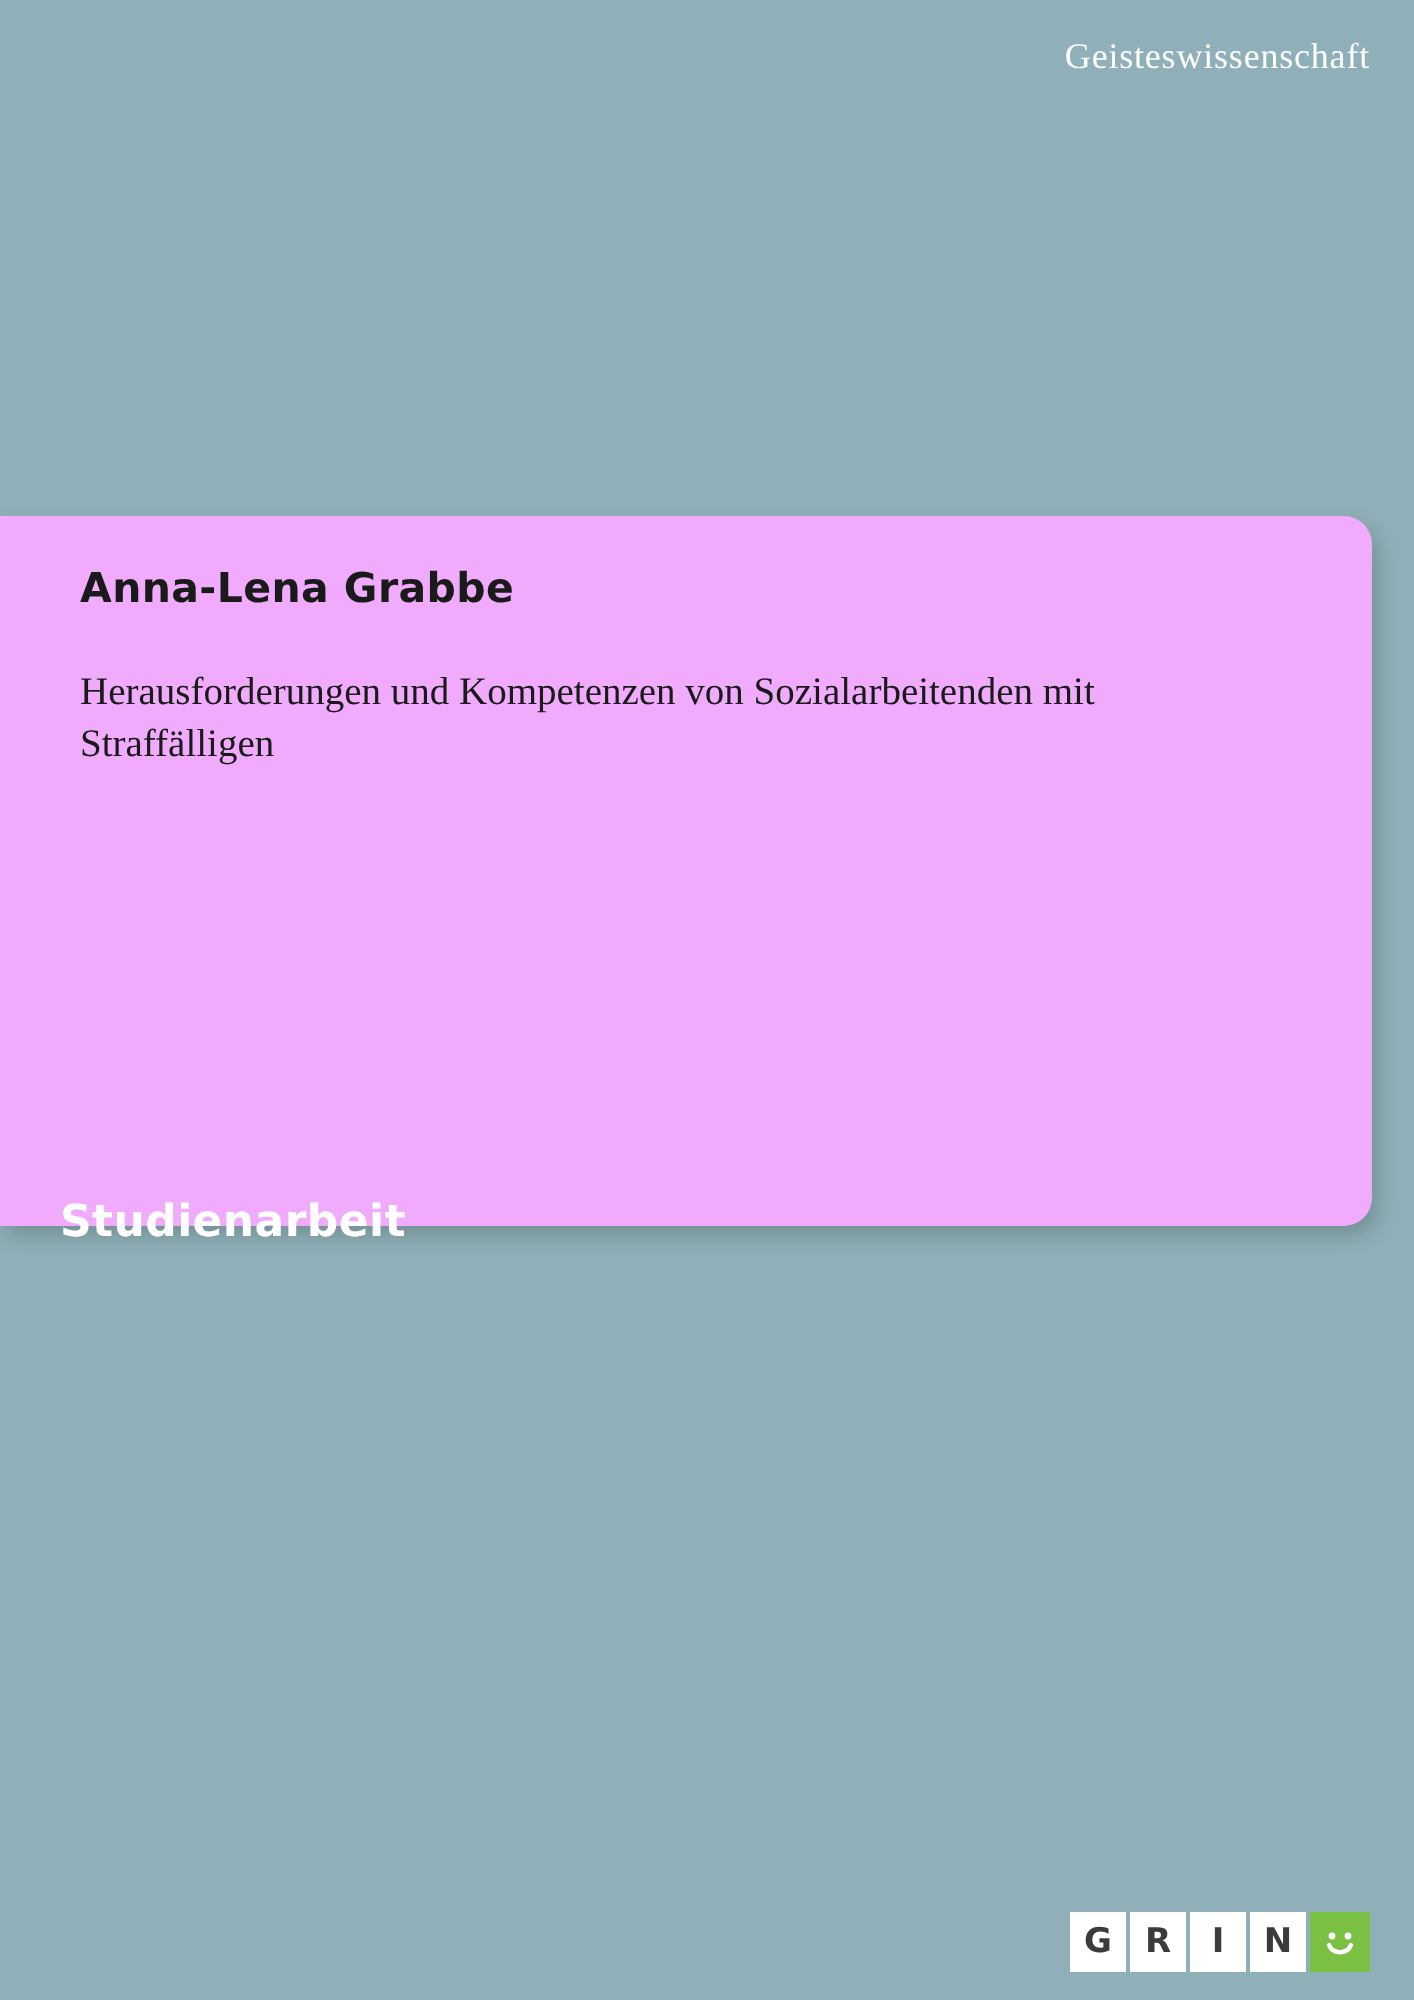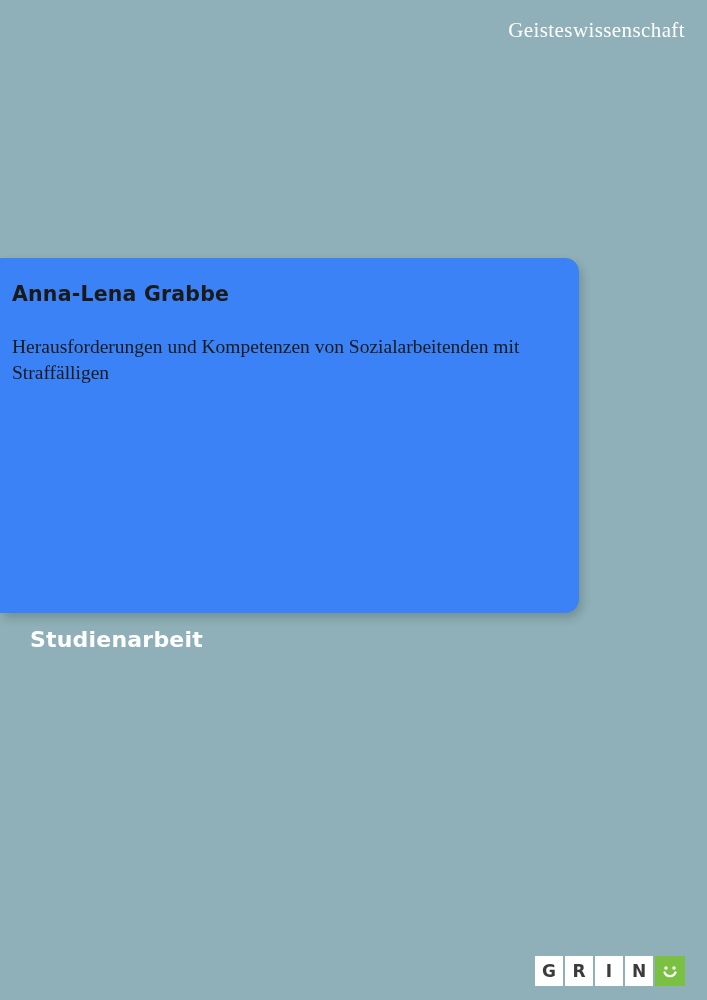--- a/index.html
+++ b/index.html
@@ -19,38 +19,38 @@
     height: 1000px;
     background: #8fb0b8;
     overflow: hidden;
   }
   
   .category {
     position: absolute;
     top: 18px;
     right: 22px;
     font-family: "Liberation Serif", serif;
-    font-size: 21px;
+    font-size: 18px;
     color: #ffffff;
     letter-spacing: 0.4px;
     white-space: nowrap;
   }
   
   .card {
     position: absolute;
     left: 0;
     top: 258px;
-    width: 579px;
+    width: 686px;
     height: 355px;
-    background: #3b82f6;
+    background: #f0abfc;
     border-top-right-radius: 14px;
     border-bottom-right-radius: 14px;
     box-shadow: 3px 5px 10px rgba(0,0,0,0.18);
     box-sizing: border-box;
-    padding: 22px 40px 0 12px;
+    padding: 22px 40px 0 40px;
   }
   .author {
     font-family: "DejaVu Sans", sans-serif;
     font-size: 20.5px;
     font-weight: bold;
     color: #1a1a1a;
     letter-spacing: 0.2px;
     margin: 0 0 0 0;
     padding-top: 2px;
   }
@@ -67,21 +67,21 @@
     font-size: 19.5px;
     color: #1a1a1a;
     margin: 28px 0 4px 0;
     line-height: 1.32;
     max-width: 520px;
   }
   
   .doctype {
     position: absolute;
     left: 30px;
-    top: 627px;
+    top: 599px;
     font-family: "DejaVu Sans", sans-serif;
     font-size: 22px;
     font-weight: bold;
     color: #ffffff;
     letter-spacing: 0.2px;
   }
   
   .logo {
     position: absolute;
     right: 22px;

